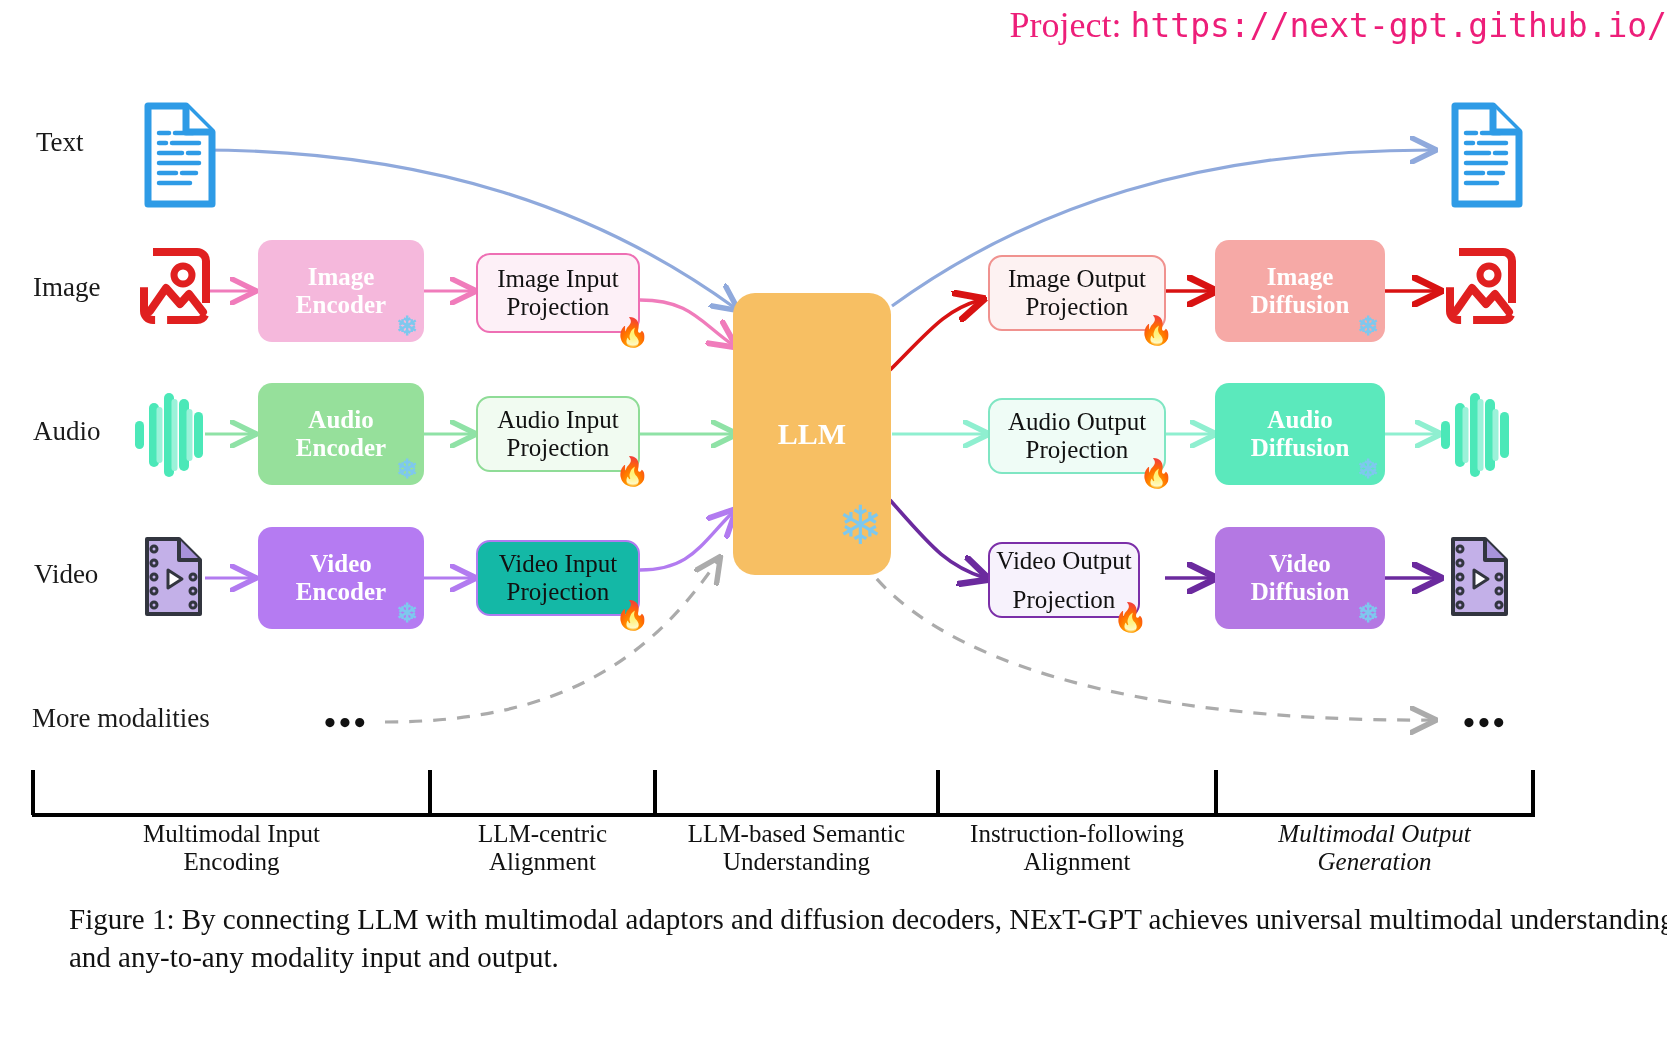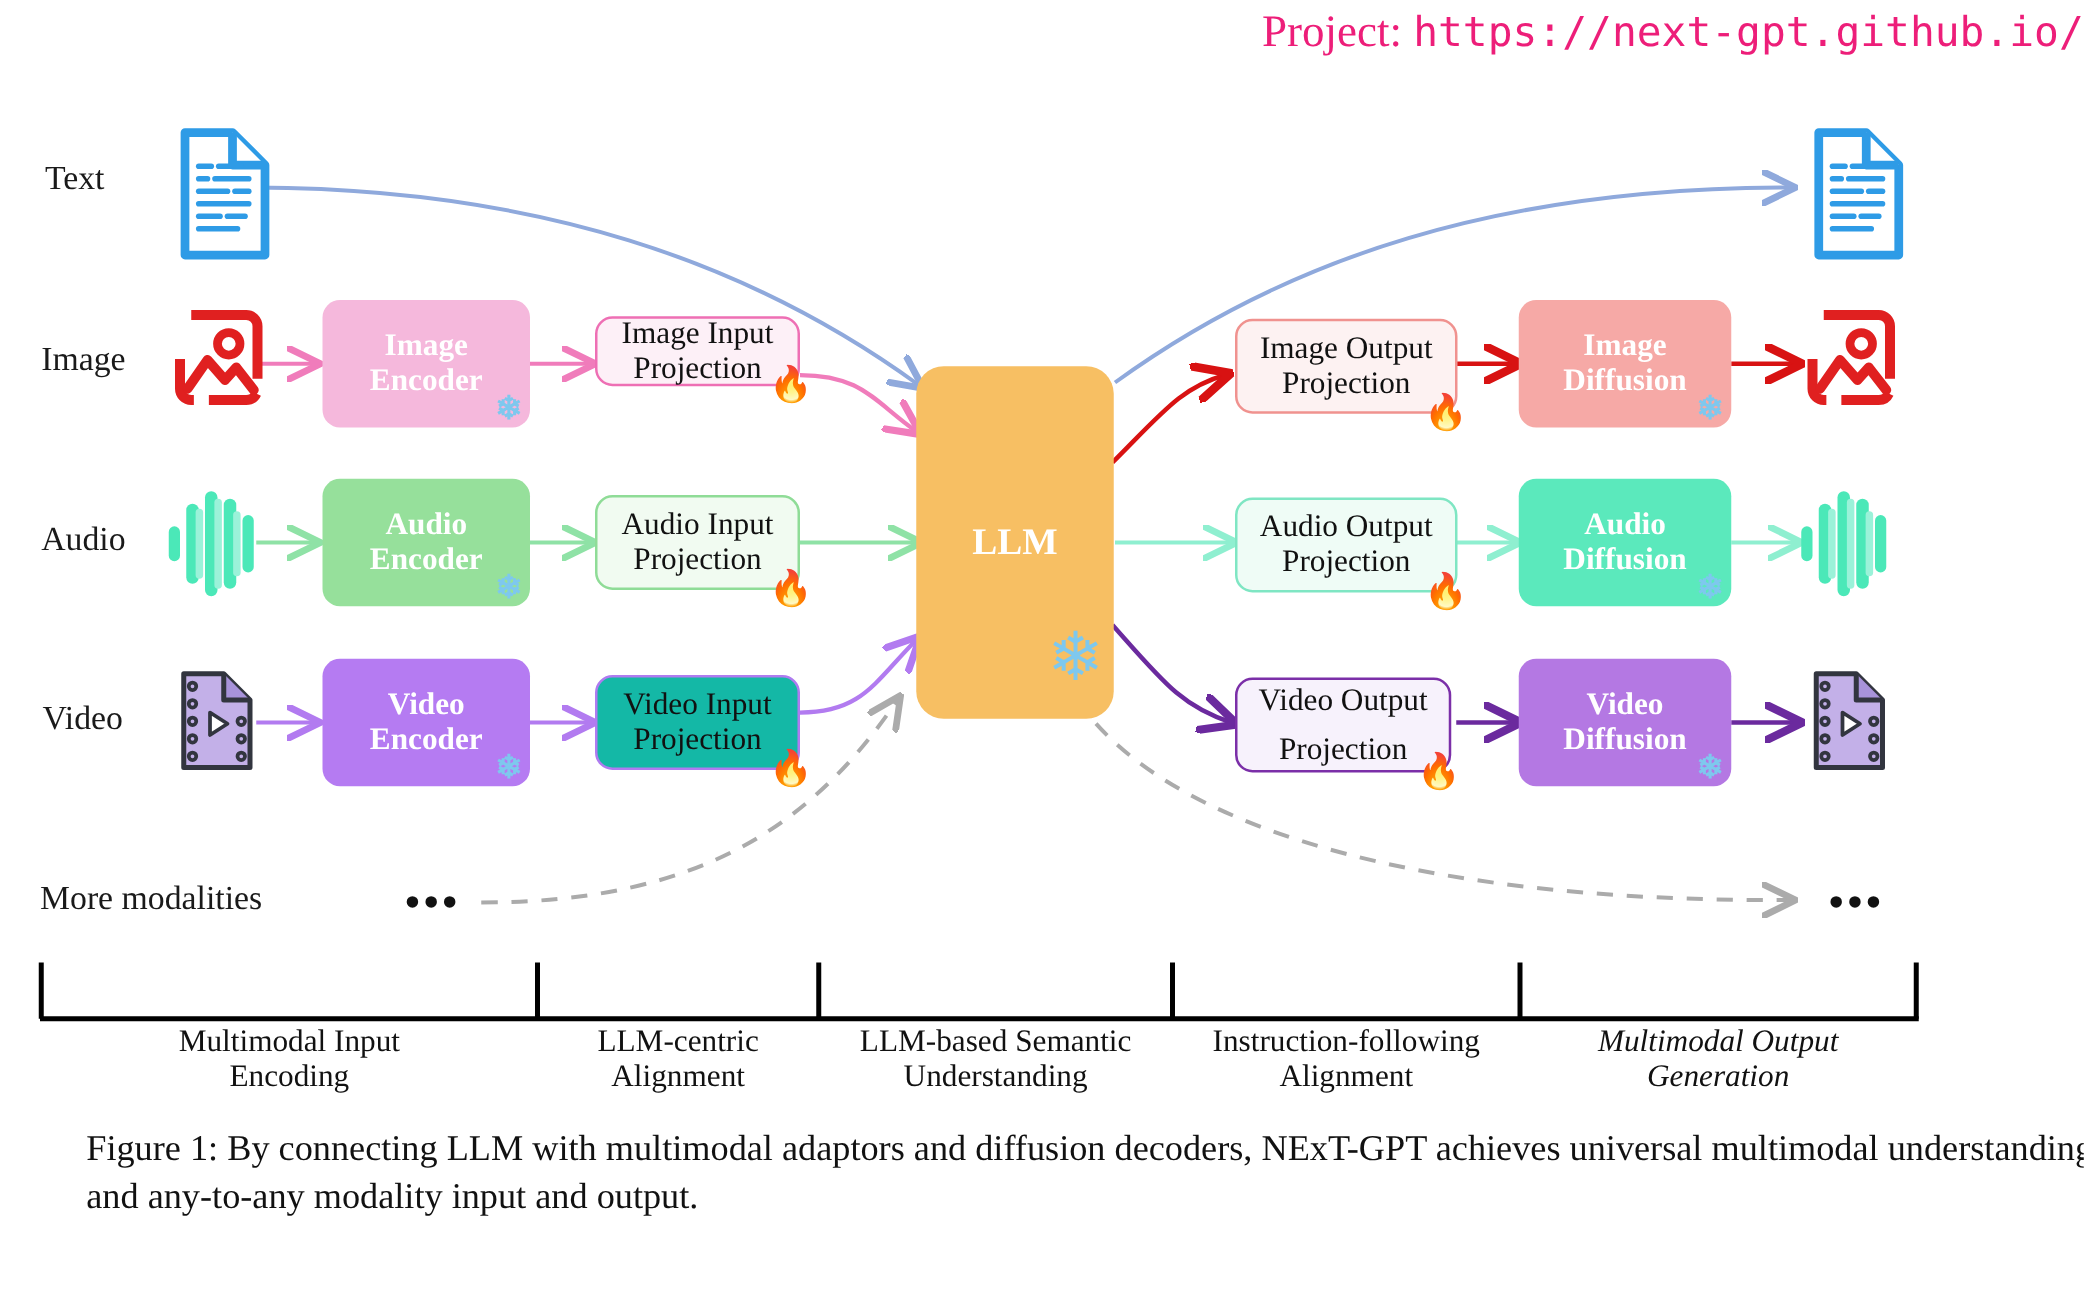--- a/index.html
+++ b/index.html
@@ -245,21 +245,21 @@
     <span class="l2">Encoder</span>
     <span class="snow" style="right:6px;bottom:2px;">❄</span>
   </div>
 
   <div class="box enc" style="left:258px;top:527px;width:166px;height:102px;background:#B57BF2;">
     <span class="l1">Video</span>
     <span class="l2">Encoder</span>
     <span class="snow" style="right:6px;bottom:2px;">❄</span>
   </div>
 
-  <div class="box proj" style="left:476px;top:253px;width:164px;height:56px;background:#FDF0F7;border-color:#EE6FB4;">
+  <div class="box proj" style="left:476px;top:253px;width:164px;height:80px;background:#FDF0F7;border-color:#EE6FB4;">
     <span class="l1">Image Input</span>
     <span class="l2">Projection</span>
     <span class="fire" style="right:-12px;bottom:-16px;">🔥</span>
   </div>
 
   <div class="box proj" style="left:476px;top:396px;width:164px;height:76px;background:#F1FBF1;border-color:#8FDC97;">
     <span class="l1">Audio Input</span>
     <span class="l2">Projection</span>
     <span class="fire" style="right:-12px;bottom:-16px;">🔥</span>
   </div>
@@ -280,21 +280,21 @@
     <span class="l2">Projection</span>
     <span class="fire" style="right:-10px;bottom:-16px;">🔥</span>
   </div>
 
   <div class="box proj" style="left:988px;top:398px;width:178px;height:76px;background:#EFFCF6;border-color:#7FE6C3;">
     <span class="l1">Audio Output</span>
     <span class="l2">Projection</span>
     <span class="fire" style="right:-10px;bottom:-16px;">🔥</span>
   </div>
 
-  <div class="box proj" style="left:988px;top:542px;width:173px;height:76px;background:#F7F2FC;border-color:#7B2FA8;gap:11px;">
+  <div class="box proj" style="left:988px;top:542px;width:152px;height:76px;background:#F7F2FC;border-color:#7B2FA8;gap:11px;">
     <span class="l1">Video Output</span>
     <span class="l2">Projection</span>
     <span class="fire" style="right:-10px;bottom:-16px;">🔥</span>
   </div>
 
   <div class="box dif" style="left:1215px;top:240px;width:170px;height:102px;background:#F6A9A6;">
     <span class="l1">Image</span>
     <span class="l2">Diffusion</span>
     <span class="snow" style="right:6px;bottom:2px;">❄</span>
   </div>

